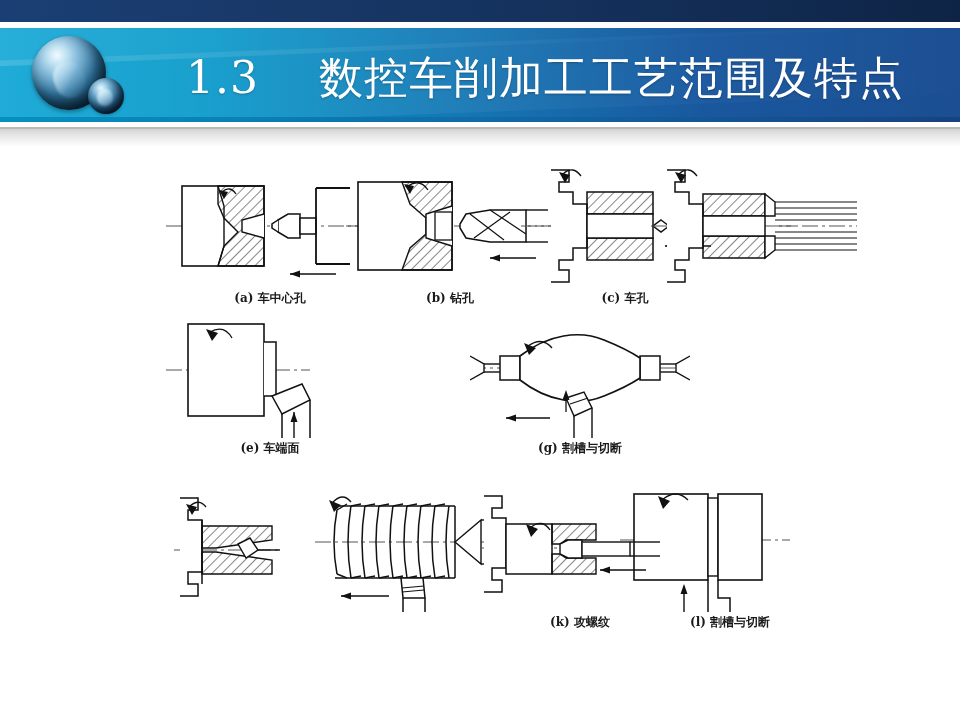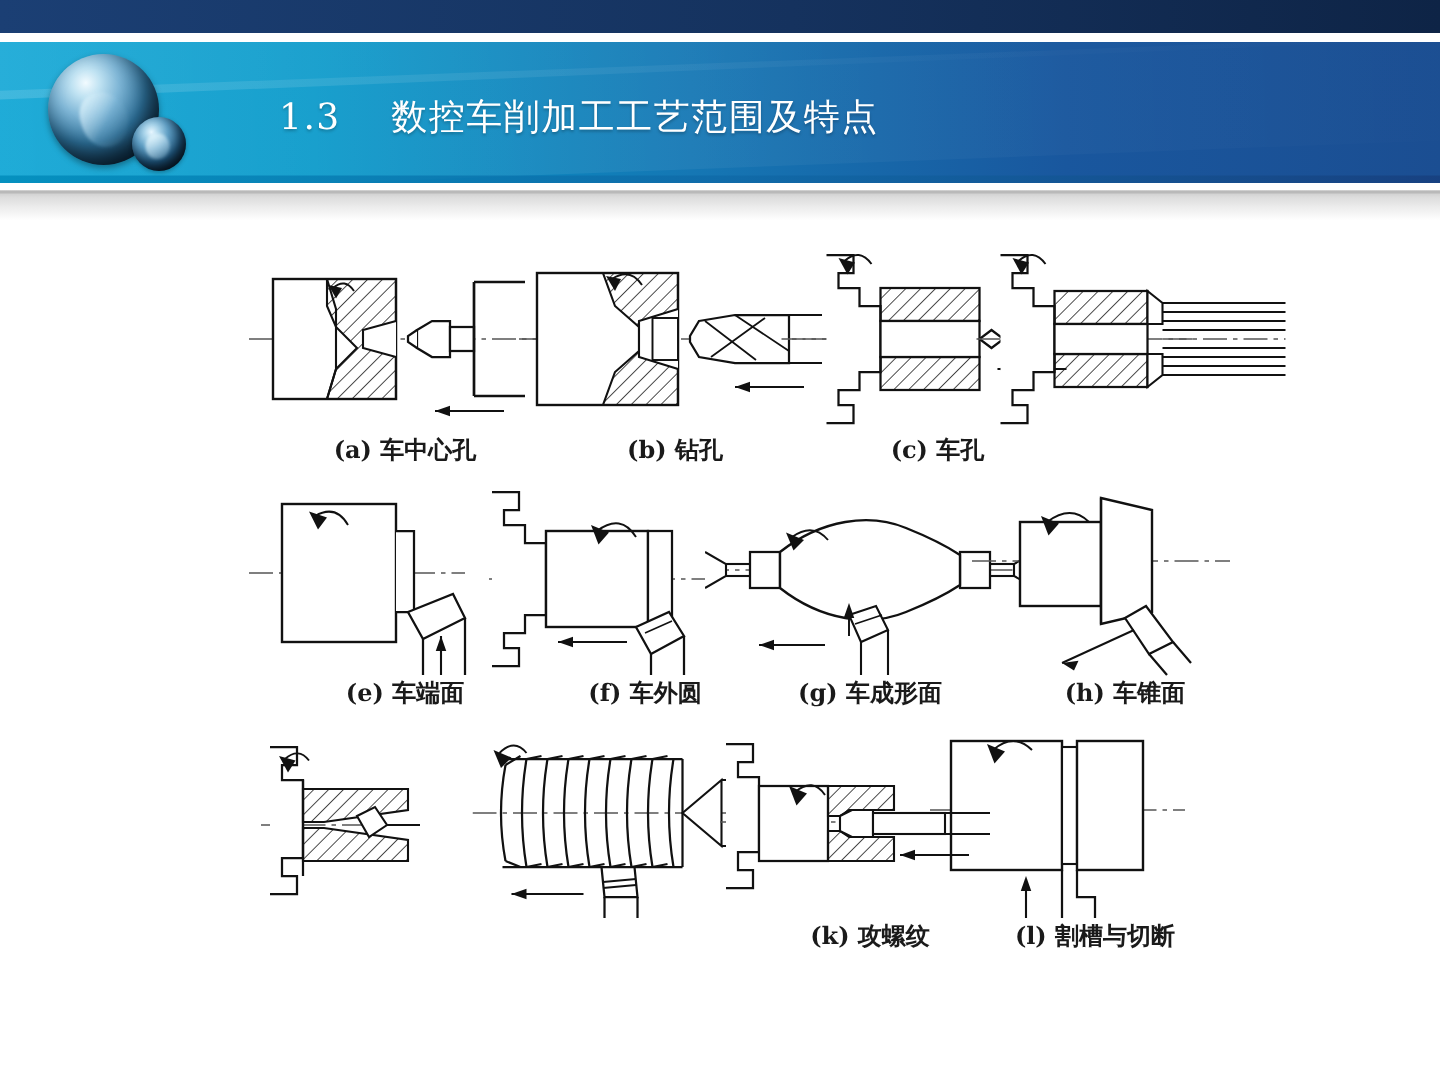--- a/index.html
+++ b/index.html
@@ -121,21 +121,21 @@
   
   #header-title {
     position: absolute;
     left: 186px;
     top: 50px;
     width: 740px;
     height: 56px;
     line-height: 56px;
     color: #ffffff;
     font-family: "DejaVu Serif", "Liberation Serif", serif;
-    font-size: 24px;
+    font-size: 44px;
     letter-spacing: 1px;
     white-space: nowrap;
     text-shadow: 0 1px 2px rgba(0,0,0,.25);
   }
 
   
   #under-strip {
     position: absolute;
     left: 0; top: 127px;
     width: 960px;
@@ -157,21 +157,21 @@
     width: 960px;
     height: 568px;
   }
   .fig-row {
     position: absolute;
     left: 0;
     width: 960px;
     height: 160px;
   }
   #row-1 { top: 10px; }
-  #row-2 { top: 172px; }
+  #row-2 { top: 160px; }
   #row-3 { top: 334px; }
 
   .fig-cell {
     position: absolute;
     top: 0;
     width: 220px;
     height: 160px;
   }
   .fig-art {
     position: absolute;
@@ -179,21 +179,21 @@
     width: 220px;
     height: 128px;
   }
   .fig-caption {
     position: absolute;
     left: 0;
     top: 128px;
     width: 220px;
     text-align: center;
     font-family: "DejaVu Serif", "Liberation Serif", serif;
-    font-size: 16px;
+    font-size: 12px;
     color: #1a1a1a;
     font-weight: bold;
     white-space: nowrap;
   }
 
   svg { display: block; }
 </style>
 </head>
 <body>
 
@@ -369,44 +369,20 @@
             <path d="M112,84 L142,72 L150,88 L122,102 Z" fill="#fff" stroke="#111" stroke-width="1.5"></path>
             <path d="M122,102 L122,126 M150,88 L150,126" fill="none" stroke="#111" stroke-width="1.5"></path>
 
             <line x1="134" y1="126" x2="134" y2="100" stroke="#111" stroke-width="1.4"></line>
             <path d="M134,100 l-3.5,10 l7,0 z" fill="#111"></path>
           </svg>
         </div>
         <div class="fig-caption">(e) 车端面</div>
       </div>
 
-      <div class="fig-cell" style="left:320px;">
-        <div class="fig-art">
-          <svg width="220" height="128" viewBox="0 0 220 128">
-            <line x1="6" y1="62" x2="150" y2="62" stroke="#555" stroke-width="1" stroke-dasharray="16,4,3,4"></line>
-
-            <path d="M8,4 L26,4 L26,16 L16,16 L16,26 L30,26 L30,38 L44,38
-                     L44,86 L30,86 L30,98 L16,98 L16,108 L26,108 L26,120 L8,120" fill="#fff" stroke="#111" stroke-width="1.5"></path>
-
-            <rect x="44" y="30" width="68" height="64" fill="#fff" stroke="#111" stroke-width="1.6"></rect>
-            <rect x="112" y="30" width="16" height="64" fill="#fff" stroke="#111" stroke-width="1.5"></rect>
-
-            <path d="M78,30 q16,-12 26,4" fill="none" stroke="#111" stroke-width="1.3"></path>
-            <path d="M74,26 l5,13 l7,-8 z" fill="#111"></path>
-
-            <path d="M104,94 L126,84 L136,100 L114,112 Z" fill="#fff" stroke="#111" stroke-width="1.5"></path>
-            <path d="M114,112 L114,126 M136,100 L136,126" fill="none" stroke="#111" stroke-width="1.5"></path>
-            <path d="M110,98 L128,90" fill="none" stroke="#111" stroke-width="1.1"></path>
-
-            <line x1="52" y1="104" x2="98" y2="104" stroke="#111" stroke-width="1.4"></line>
-            <path d="M52,104 l10,-3.5 l0,7 z" fill="#111"></path>
-          </svg>
-        </div>
-        <div class="fig-caption">(f) 车外圆</div>
-      </div>
 
       <div class="fig-cell" style="left:470px;">
         <div class="fig-art">
           <svg width="220" height="128" viewBox="0 0 220 128">
             <line x1="0" y1="56" x2="220" y2="56" stroke="#555" stroke-width="1" stroke-dasharray="16,4,3,4"></line>
 
             <path d="M0,44 L14,52 L14,60 L0,68" fill="#fff" stroke="#111" stroke-width="1.4"></path>
             <line x1="14" y1="52" x2="30" y2="52" stroke="#111" stroke-width="1.4"></line>
             <line x1="14" y1="60" x2="30" y2="60" stroke="#111" stroke-width="1.4"></line>
             <rect x="30" y="44" width="20" height="24" fill="#fff" stroke="#111" stroke-width="1.5"></rect>
@@ -426,45 +402,23 @@
             <path d="M100,92 L118,86" fill="none" stroke="#111" stroke-width="1.1"></path>
             <path d="M104,104 L104,126 M122,96 L122,126" fill="none" stroke="#111" stroke-width="1.4"></path>
 
             <line x1="96" y1="100" x2="96" y2="82" stroke="#111" stroke-width="1.3"></line>
             <path d="M96,78 l-3.5,10 l7,0 z" fill="#111"></path>
 
             <line x1="36" y1="106" x2="80" y2="106" stroke="#111" stroke-width="1.4"></line>
             <path d="M36,106 l10,-3.5 l0,7 z" fill="#111"></path>
           </svg>
         </div>
-        <div class="fig-caption">(g) 车成形面</div>
-      </div>
-
-      <div class="fig-cell" style="left:640px;">
-        <div class="fig-art">
-          <svg width="220" height="128" viewBox="0 0 220 128">
-            <line x1="8" y1="50" x2="180" y2="50" stroke="#555" stroke-width="1" stroke-dasharray="16,4,3,4"></line>
-
-            <rect x="40" y="24" width="54" height="56" fill="#fff" stroke="#111" stroke-width="1.6"></rect>
-
-            <path d="M94,8 L128,16 L128,84 L94,92 Z" fill="#fff" stroke="#111" stroke-width="1.6"></path>
-            <line x1="94" y1="8" x2="94" y2="92" stroke="#111" stroke-width="1.5"></line>
-
-            <path d="M58,24 q16,-12 28,0" fill="none" stroke="#111" stroke-width="1.3"></path>
-            <path d="M54,20 l5,13 l7,-8 z" fill="#111"></path>
-
-            <path d="M110,88 L124,80 L142,104 L126,112 Z" fill="#fff" stroke="#111" stroke-width="1.5"></path>
-            <path d="M126,112 L138,126 M142,104 L154,118" fill="none" stroke="#111" stroke-width="1.5"></path>
-
-            <line x1="68" y1="118" x2="116" y2="96" stroke="#111" stroke-width="1.3"></line>
-            <path d="M68,118 l11,-1.5 l-3,6.5 z" fill="#111"></path>
-          </svg>
-        </div>
-        <div class="fig-caption">(h) 车锥面</div>
-      </div>
+        <div class="fig-caption">(g) 割槽与切断</div>
+      </div>
+
     </div>
 
     <div class="fig-row" id="row-3">
 
       <div class="fig-cell" style="left:160px;">
         <div class="fig-art">
           <svg width="220" height="128" viewBox="0 0 220 128">
             <defs>
               <pattern id="h45i" width="7" height="7" patternUnits="userSpaceOnUse" patternTransform="rotate(45)">
                 <line x1="0" y1="0" x2="0" y2="7" stroke="#111" stroke-width="1"></line>

